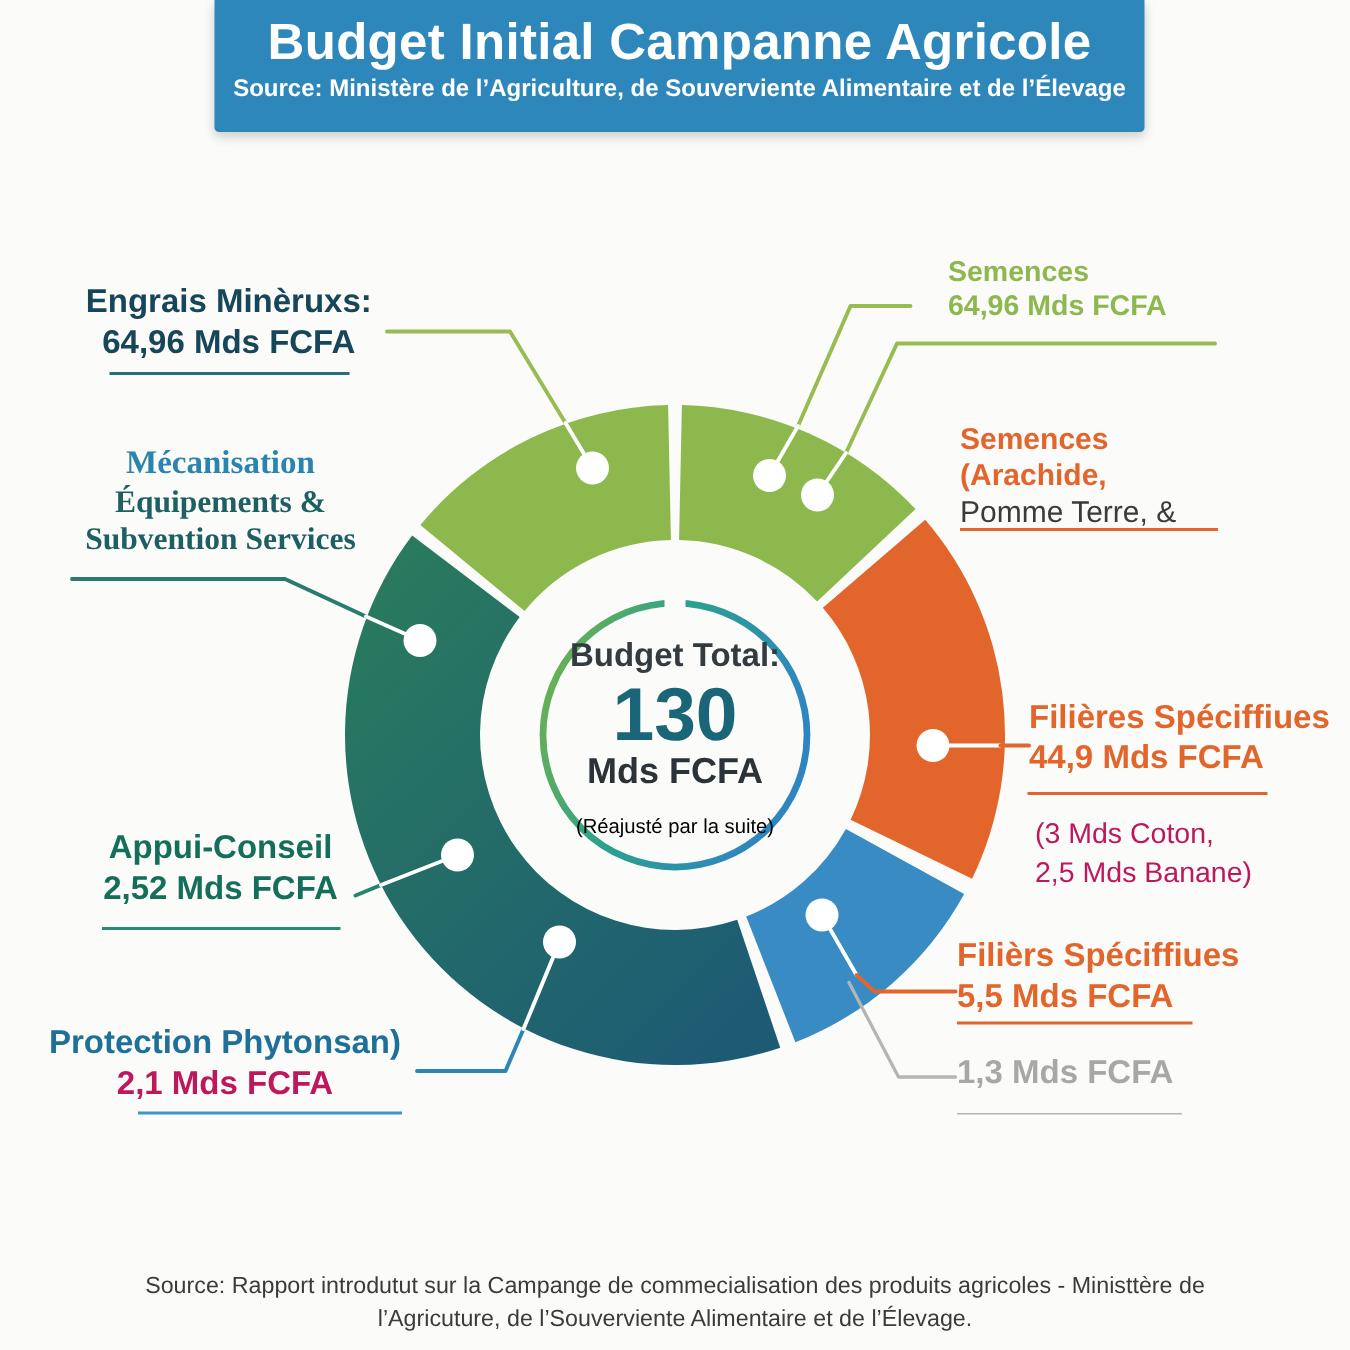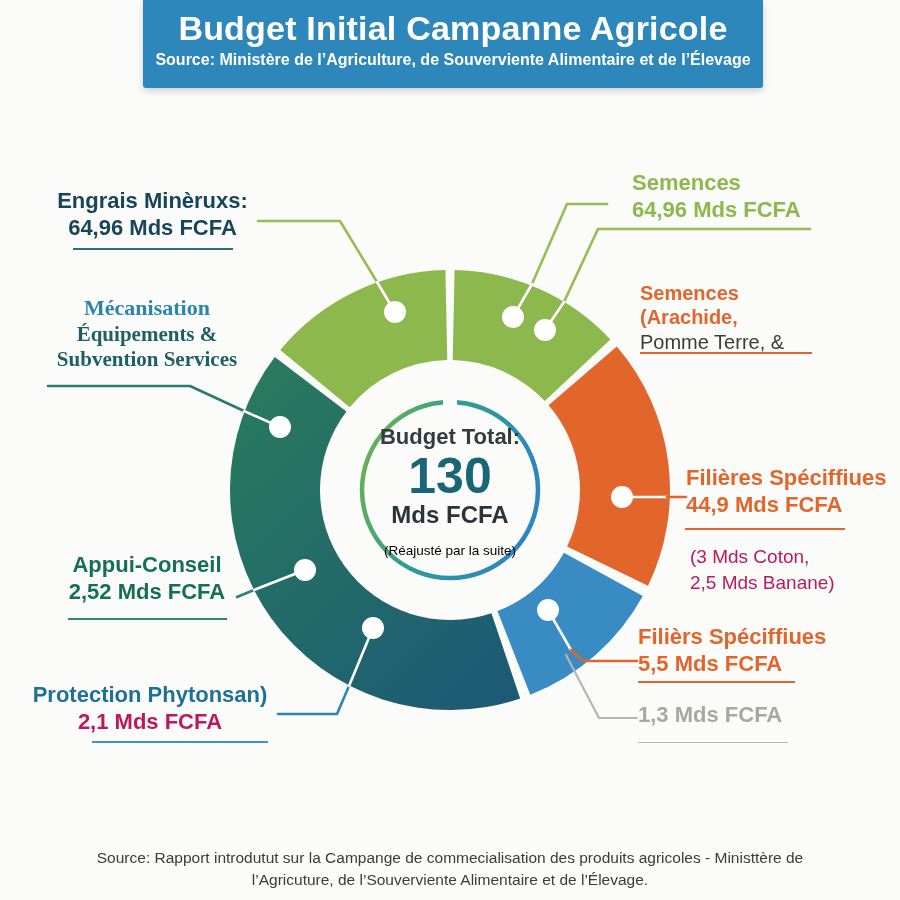--- a/index.html
+++ b/index.html
@@ -23,21 +23,21 @@
   .ul{position:absolute;height:0;border-bottom-style:solid;}
   
   .engrais{left:50px;top:188px;width:205px;font-size:22px;font-weight:bold;color:#17465a;}
   .meca{left:38px;top:295px;width:218px;font-size:21px;color:#1d5f63;font-weight:600;font-family:Liberation Serif, serif;}
   .meca .t1{color:#2a85ae;font-weight:bold;font-size:22px;}
   .appui{left:52px;top:552px;width:190px;font-size:22px;font-weight:bold;color:#156e5a;}
   .protec{left:30px;top:682px;width:240px;font-size:22px;font-weight:bold;}
   .protec .t1{color:#1e7099;}
   .protec .t2{color:#be185d;}
   
-  .semences{left:632px;top:170px;font-size:22px;font-weight:bold;color:#8cb84d;}
+  .semences{left:632px;top:170px;font-size:19px;font-weight:bold;color:#8cb84d;}
   .arach{left:640px;top:281px;width:190px;font-size:20px;color:#3b3b3b;}
   .arach .t1{color:#e2662c;font-weight:bold;}
   .fil449{left:686px;top:465px;font-size:22px;font-weight:bold;color:#e2662c;}
   .sub449{left:690px;top:544px;font-size:19px;color:#be185d;line-height:1.35;}
   .fil55{left:638px;top:624px;font-size:22px;font-weight:bold;color:#e2662c;}
   .gray13{left:638px;top:702px;font-size:22px;font-weight:bold;color:#a7a7a7;}
   
   .center-txt{left:330px;top:424px;width:240px;text-align:center;}
   .center-txt .ct1{font-size:22px;font-weight:bold;color:#333b40;}
   .center-txt .ct2{font-size:50px;font-weight:bold;color:#1b6578;line-height:1.02;}

